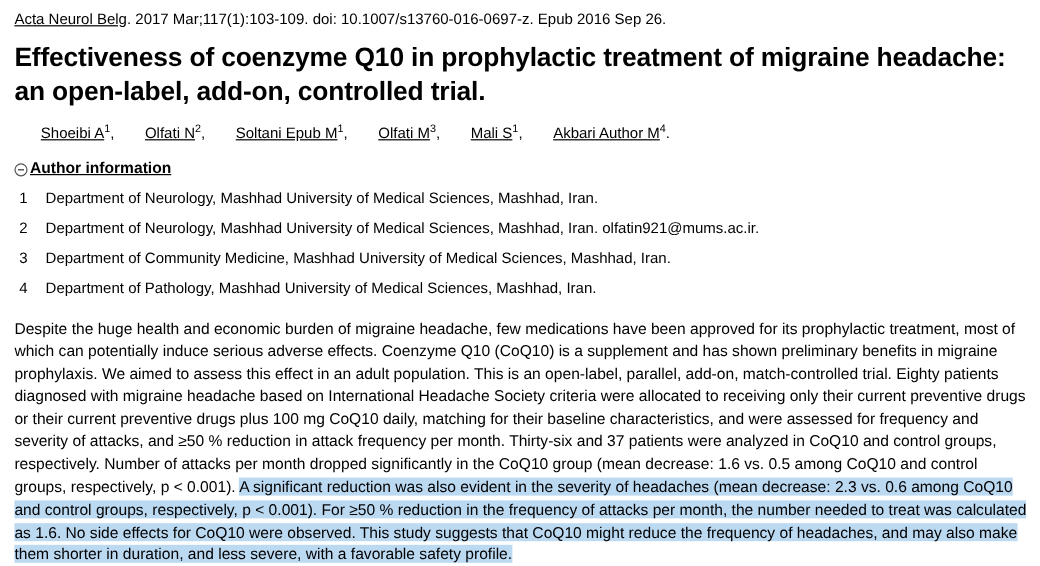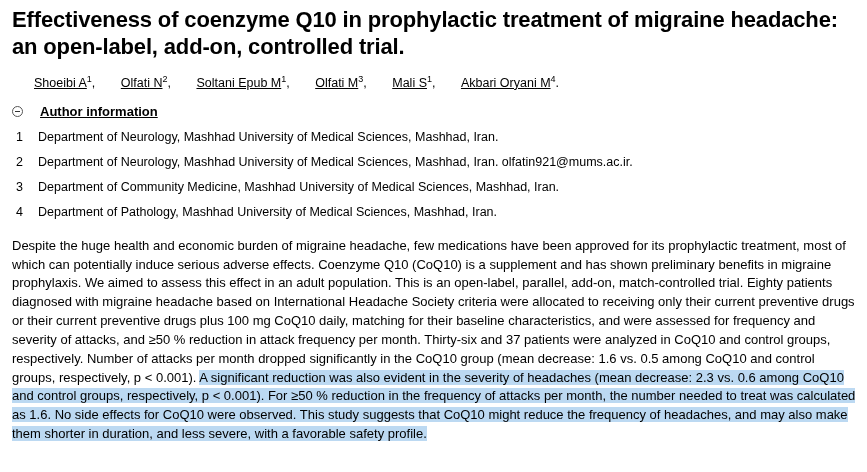--- a/index.html
+++ b/index.html
@@ -45,22 +45,22 @@
     cursor: pointer;
     margin-left: 22px;
   }
   .authors sup {
     font-size: 9px;
     vertical-align: super;
     text-decoration: none;
   }
   .auth-info-row {
     display: flex;
-    align-items: center;
-    gap: 17px;
+    align-items: flex-end;
+    gap: 2px;
     margin: 0 0 10px 0;
   }
   .toggle-icon {
     display: inline-block;
     width: 11px;
     height: 11px;
     border: 1px solid #555;
     border-radius: 50%;
     position: relative;
     box-sizing: border-box;
@@ -110,30 +110,33 @@
   }
   .hl {
     background: #bcd9f2;
   }
 </style>
 </head>
 <body>
 
 <div class="page">
 
+  <div class="citation">
+    <span class="journal">Acta Neurol Belg</span><span>. 2017 Mar;117(1):103-109. doi: 10.1007/s13760-016-0697-z. Epub 2016 Sep 26.</span>
+  </div>
 
   <h1 class="title">Effectiveness of coenzyme Q10 in prophylactic treatment of migraine headache: an open-label, add-on, controlled trial.</h1>
 
   <div class="authors">
     <span><span class="author">Shoeibi A</span><sup>1</sup><span>, </span></span>
     <span><span class="author">Olfati N</span><sup>2</sup><span>, </span></span>
     <span><span class="author">Soltani Epub M</span><sup>1</sup><span>, </span></span>
     <span><span class="author">Olfati M</span><sup>3</sup><span>, </span></span>
     <span><span class="author">Mali S</span><sup>1</sup><span>, </span></span>
-    <span><span class="author">Akbari Oryani M</span><sup>4</sup><span>.</span></span>
+    <span><span class="author">Akbari Author M</span><sup>4</sup><span>.</span></span>
   </div>
 
   <div class="auth-info-row">
     <span class="toggle-icon"></span>
     <span class="auth-info-label">Author information</span>
   </div>
 
   <div class="affiliations">
     <div class="aff-row">
       <div class="aff-num">1</div>

